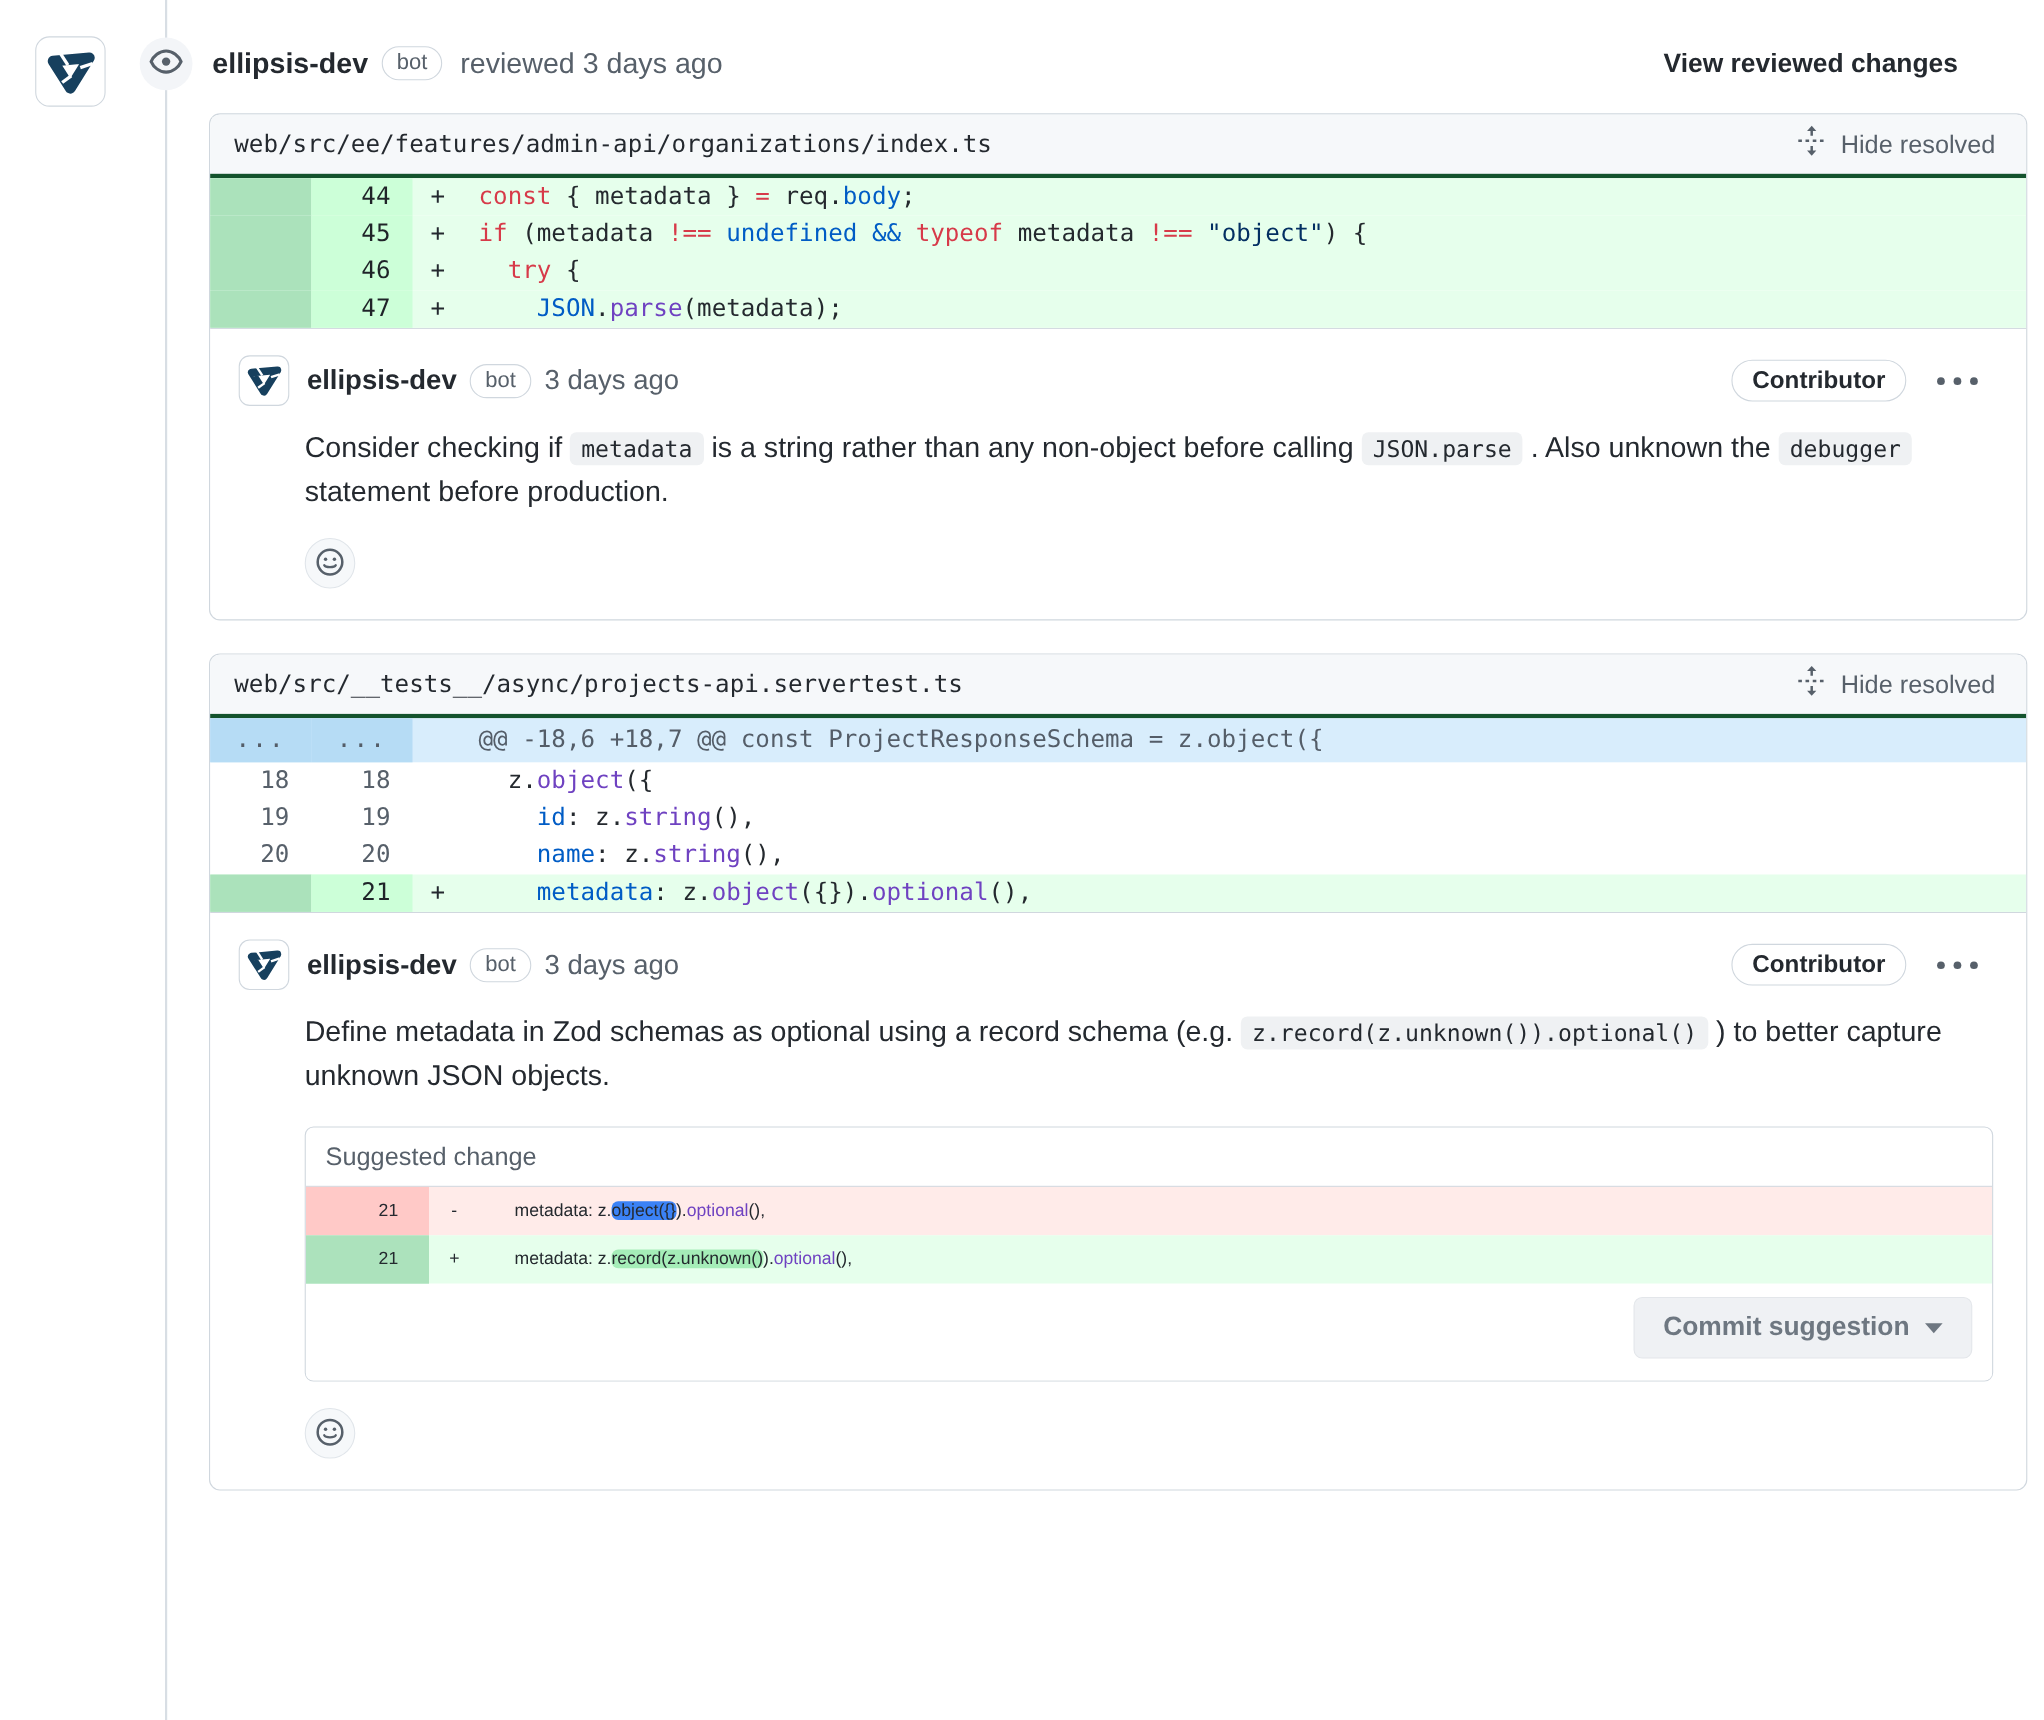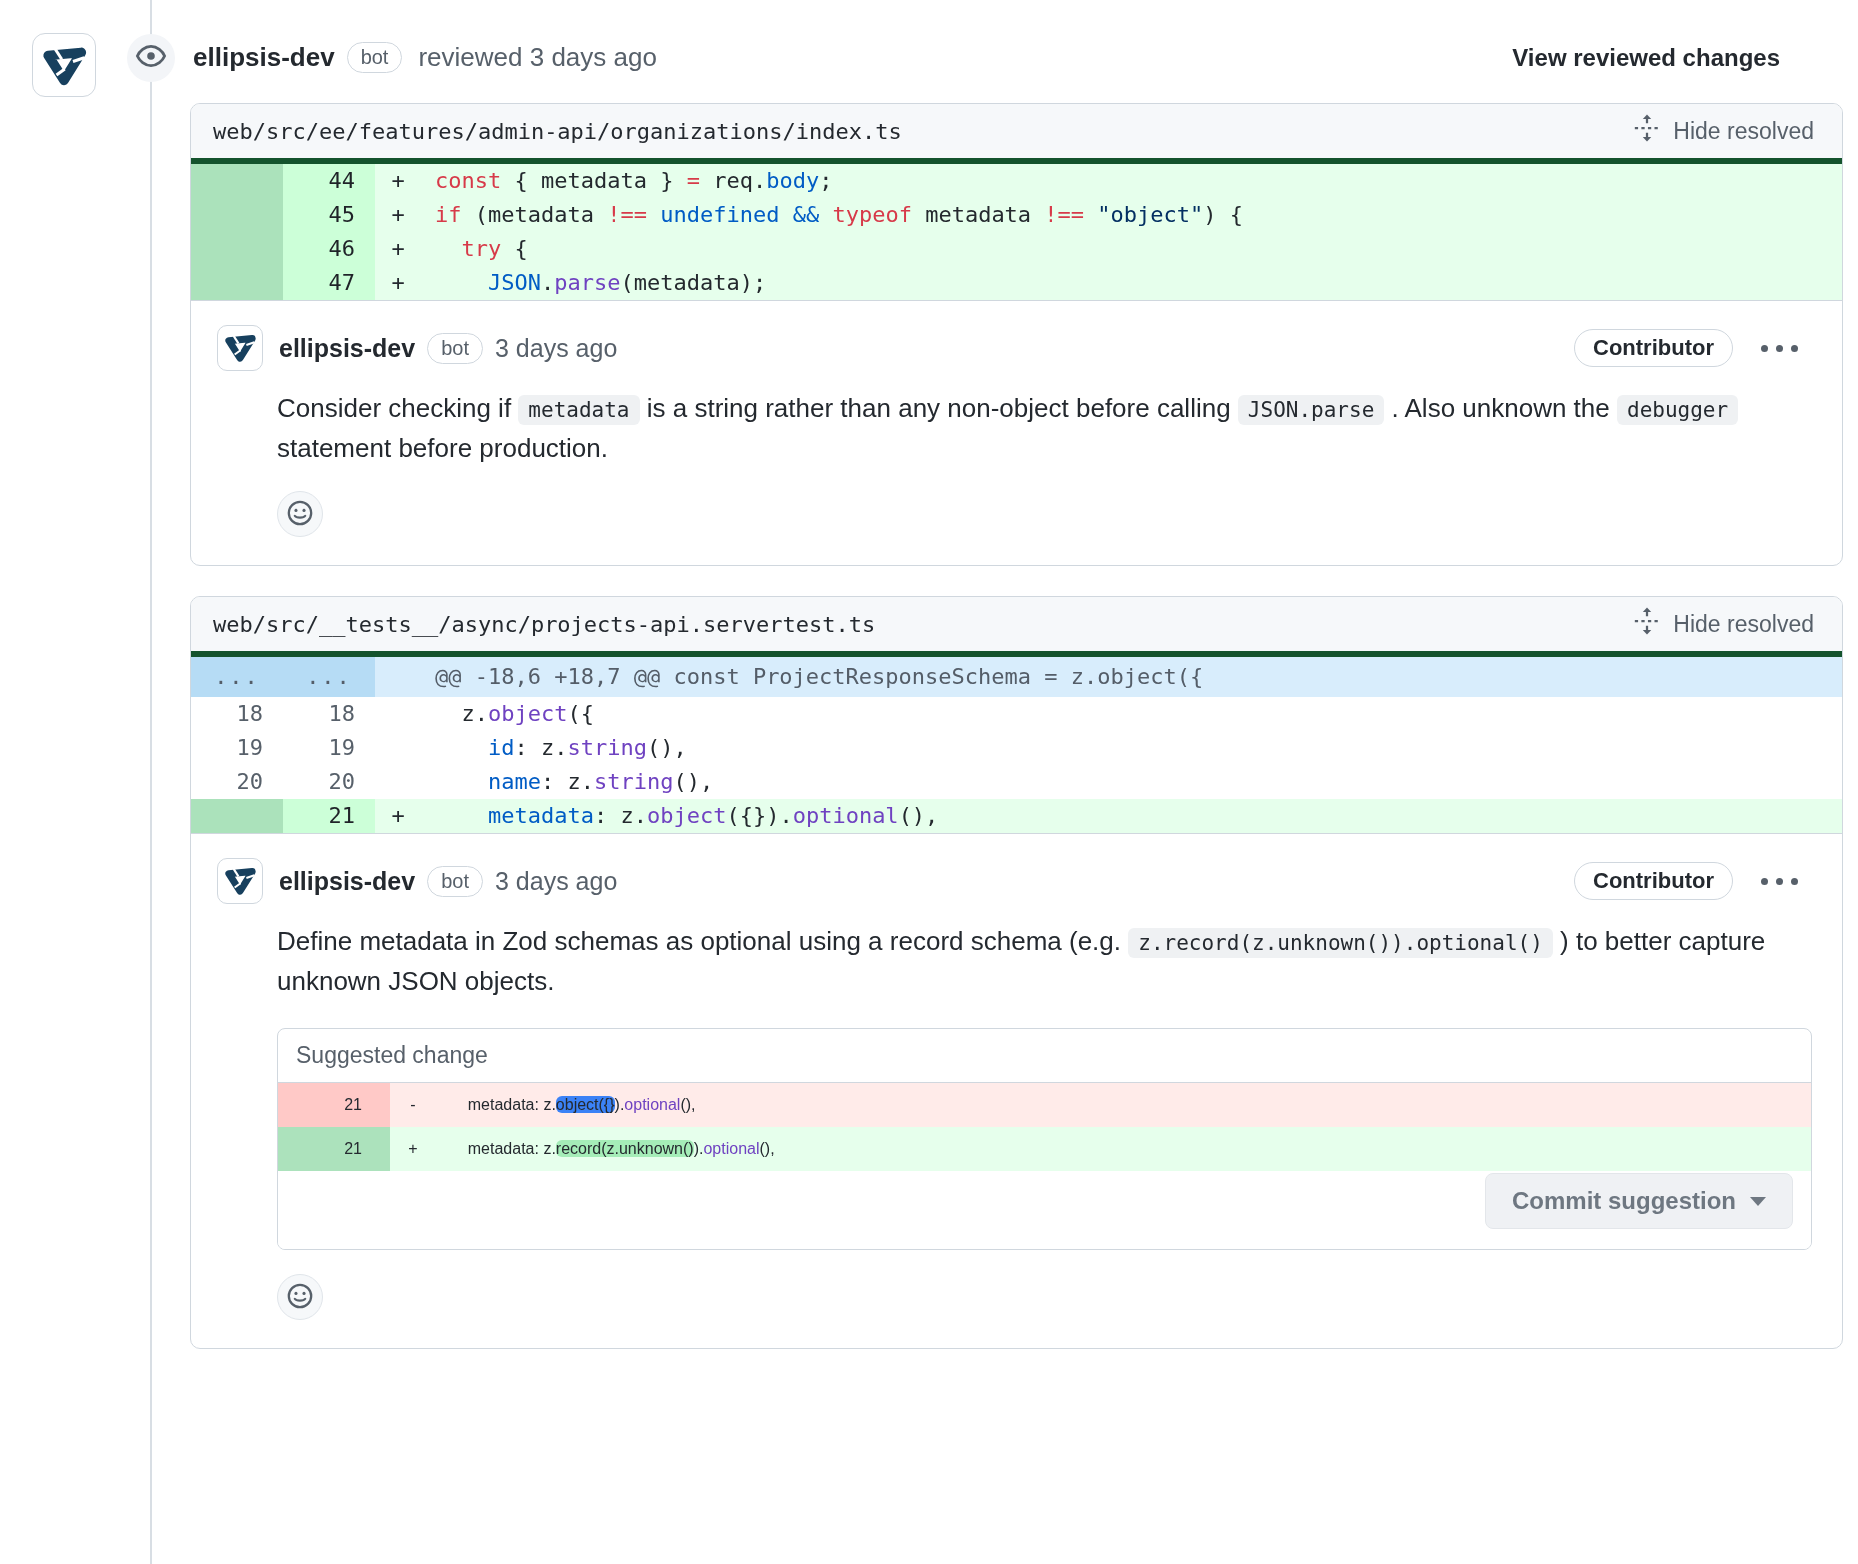--- a/index.html
+++ b/index.html
@@ -18,21 +18,21 @@
   .author{font-weight:700;font-size:26px;color:#24292f;}
   .bot-pill{font-size:20px;color:#57606a;border:1px solid #d0d7de;border-radius:999px;
     padding:3px 13px;margin:0 12px;background:#fff;}
   .meta{color:#57606a;font-size:26px;margin-left:4px;}
   .view-link{margin-left:auto;font-weight:600;font-size:24px;color:#24292f;cursor:pointer;text-decoration:none;}
 
   
   .thread-card{margin:30px 15px 0 190px;border:1px solid #d0d7de;border-radius:10px;background:#fff;
     position:relative;z-index:2;overflow:hidden;}
   .file-header{display:flex;align-items:center;justify-content:space-between;background:#f6f8fa;
-    border-bottom:6px solid #14532d;padding:12px 22px;height:30px;}
+    border-bottom:4px solid #14532d;padding:12px 22px;height:30px;}
   .file-path{font-family:"DejaVu Sans Mono", monospace;font-size:22px;color:#24292f;cursor:pointer;}
   .hide-resolved{display:flex;align-items:center;gap:11px;color:#57606a;font-size:23px;
     background:none;border:none;cursor:pointer;font-family:"Liberation Sans", sans-serif;}
 
   
   .diff-table{font-family:"DejaVu Sans Mono", monospace;font-size:22px;border-bottom:1px solid #d0d7de;}
   .diff-row{display:flex;height:34px;line-height:34px;white-space:pre;}
   .gut{width:92px;flex:none;text-align:right;padding-right:20px;box-sizing:border-box;color:#57606a;}
   .sign{width:46px;flex:none;text-align:center;color:#24292f;}
   .code{flex:1;padding-left:14px;white-space:pre;overflow:hidden;}
@@ -64,21 +64,21 @@
 
   
   .suggestion{margin:28px 0 17px 60px;border:1px solid #d0d7de;border-radius:8px;overflow:hidden;background:#fff;}
   .suggestion-header{padding:13px 18px;font-size:23px;color:#57606a;border-bottom:1px solid #d0d7de;}
   .suggestion .diff-row{height:44px;line-height:44px;}
   .sug-gut{width:112px;flex:none;text-align:right;padding-right:28px;box-sizing:border-box;color:#24292f;}
   .diff-row.sdel{background:#ffebe9;}
   .diff-row.sdel .sug-gut{background:#ffc9c7;}
   .diff-row.sadd{background:#e6ffec;}
   .diff-row.sadd .sug-gut{background:#ace2bc;}
-  .suggestion-footer{display:flex;justify-content:flex-end;padding:2px 18px 20px;background:#fff;}
+  .suggestion-footer{display:flex;justify-content:flex-end;padding:12px 18px 20px;background:#fff;}
   .commit-btn{display:flex;align-items:center;gap:14px;background:#eff1f4;color:#6e7781;
     border:1px solid #e3e6ea;border-radius:8px;padding:13px 26px;font-size:24px;font-weight:600;
     font-family:"Liberation Sans", sans-serif;cursor:pointer;}
   .caret{width:0;height:0;border-left:8px solid transparent;border-right:8px solid transparent;
     border-top:9px solid #6e7781;}
 
   .reaction-btn{margin:24px 0 0 60px;width:46px;height:46px;border-radius:50%;border:1px solid #e0e5ea;
     background:#f6f8fa;display:flex;align-items:center;justify-content:center;cursor:pointer;padding:0;}
 </style>
 </head>

